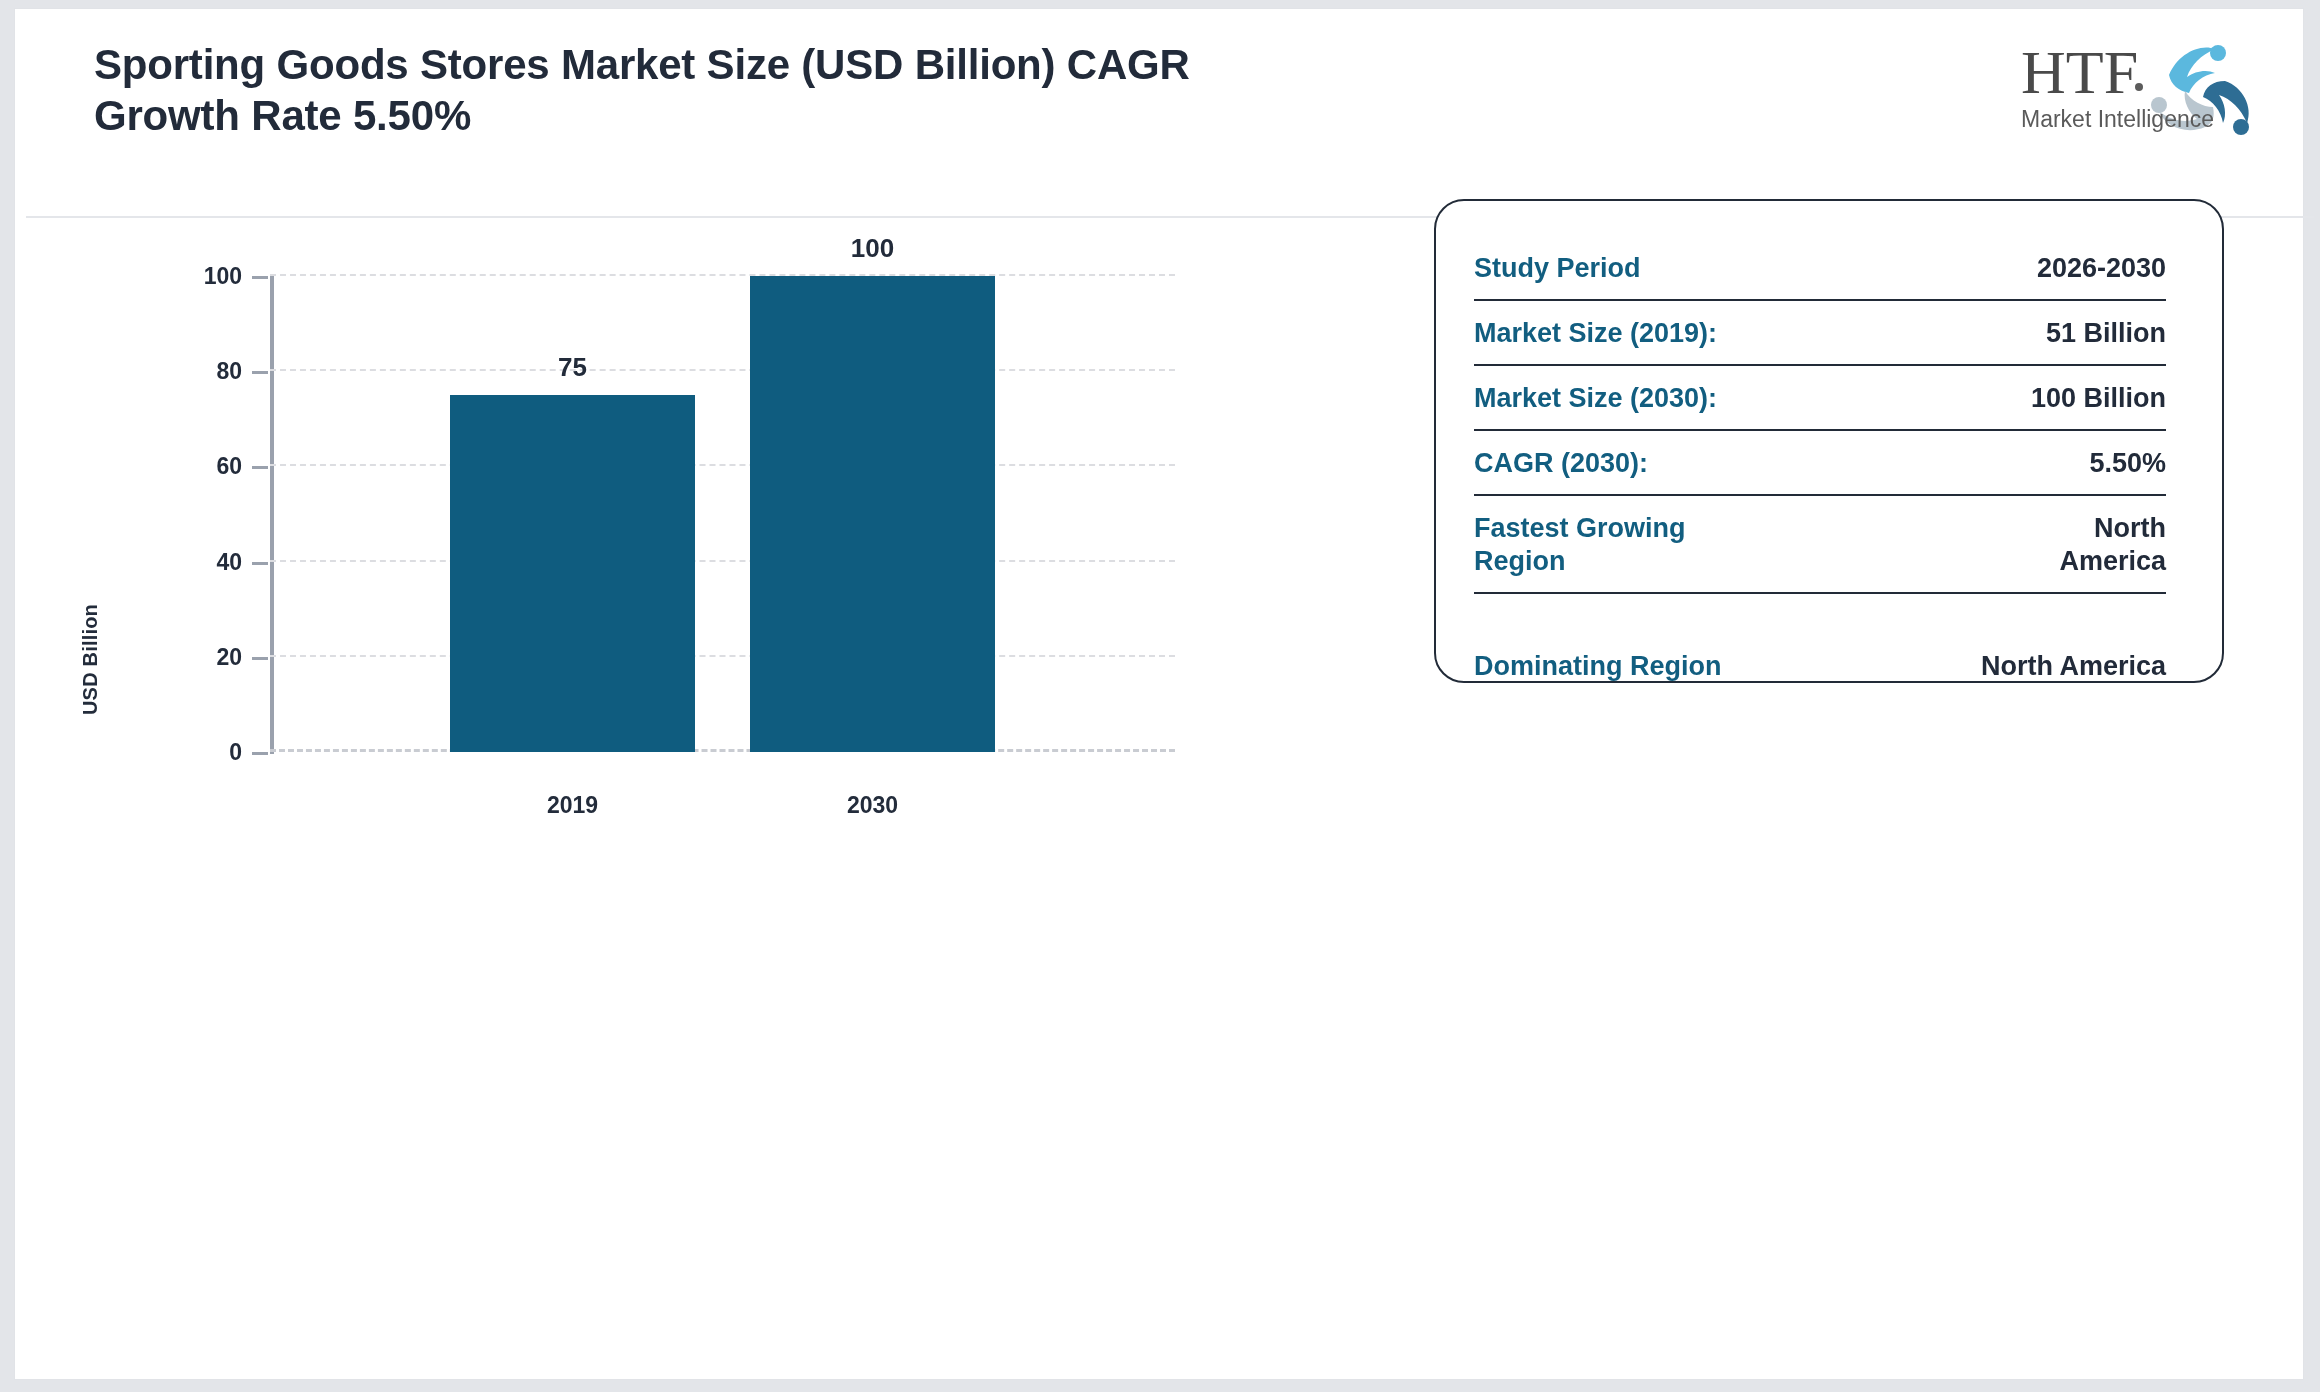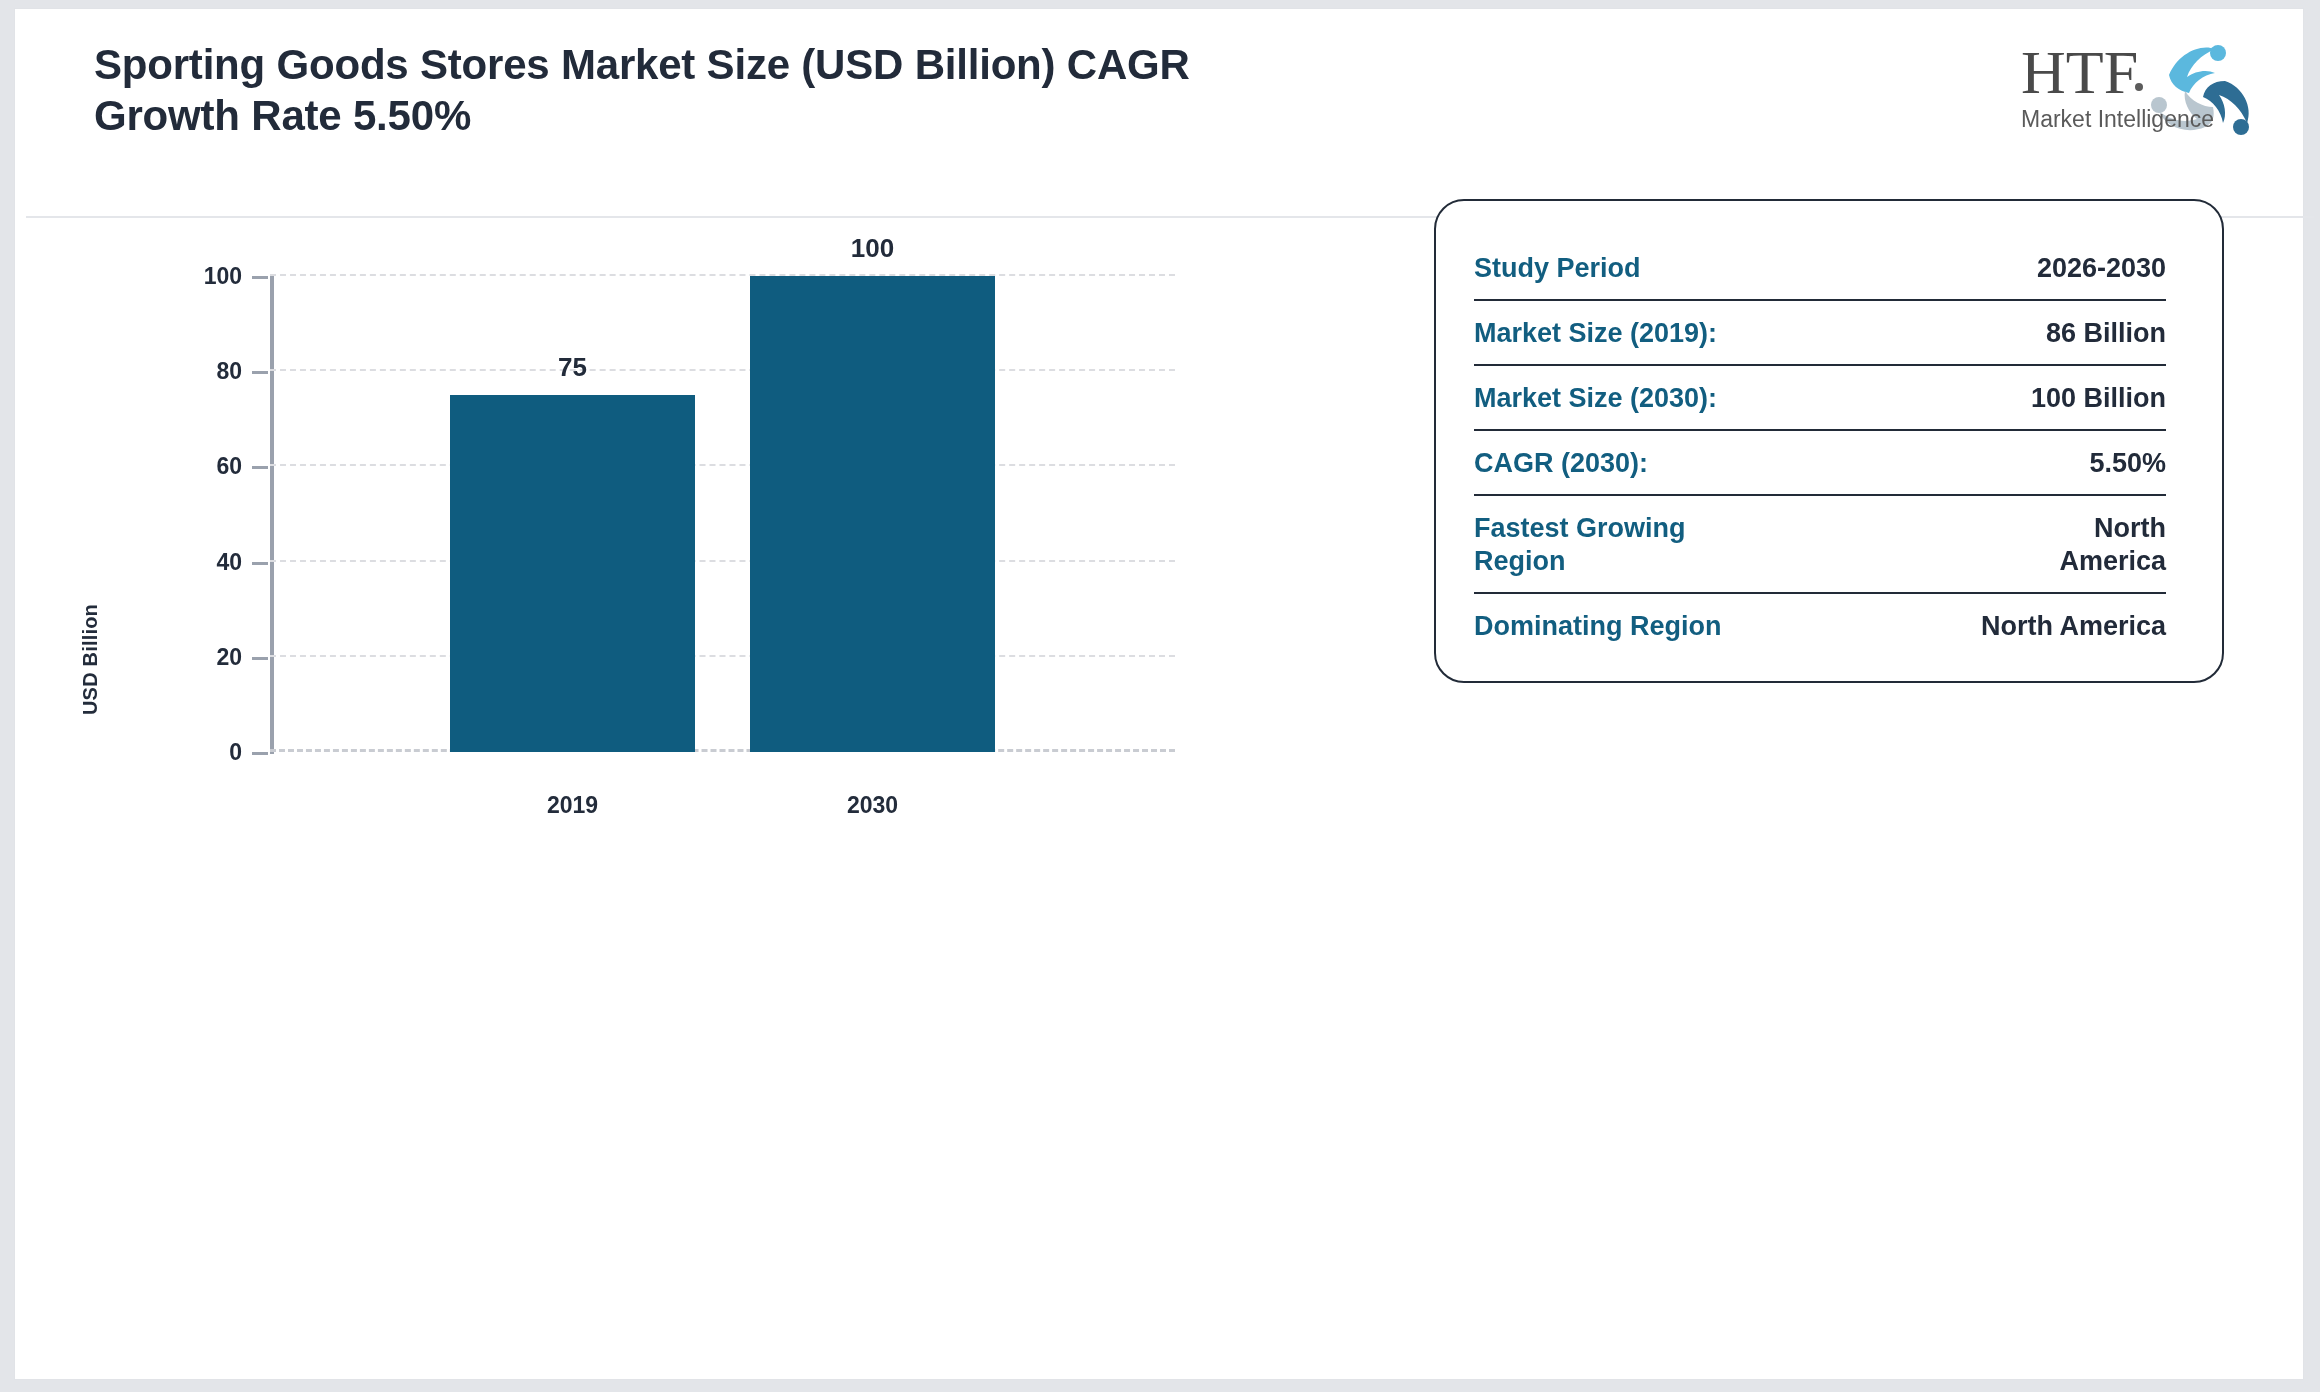--- a/index.html
+++ b/index.html
@@ -173,20 +173,21 @@
     display: flex;
     align-items: flex-start;
     justify-content: space-between;
     padding: 5px 0 14px 0;
     border-bottom: 2px solid #222b38;
     gap: 20px;
   }
   .info-row.last {
     border-bottom: none;
     padding-bottom: 4px;
+    margin-top: 40px;
   }
   .info-row + .info-row { padding-top: 16px; }
   .info-label {
     font-size: 27px;
     font-weight: bold;
     color: #125e80;
     line-height: 1.22;
     max-width: 330px;
   }
   .info-value {
@@ -276,21 +277,21 @@
   <div id="info-card">
     <div id="info-rows">
 
       <div class="info-row">
         <span class="info-label">Study Period</span>
         <span class="info-value">2026-2030</span>
       </div>
 
       <div class="info-row">
         <span class="info-label">Market Size (2019):</span>
-        <span class="info-value">86 Billion</span>
+        <span class="info-value">51 Billion</span>
       </div>
 
       <div class="info-row">
         <span class="info-label">Market Size (2030):</span>
         <span class="info-value">100 Billion</span>
       </div>
 
       <div class="info-row">
         <span class="info-label">CAGR (2030):</span>
         <span class="info-value">5.50%</span>

